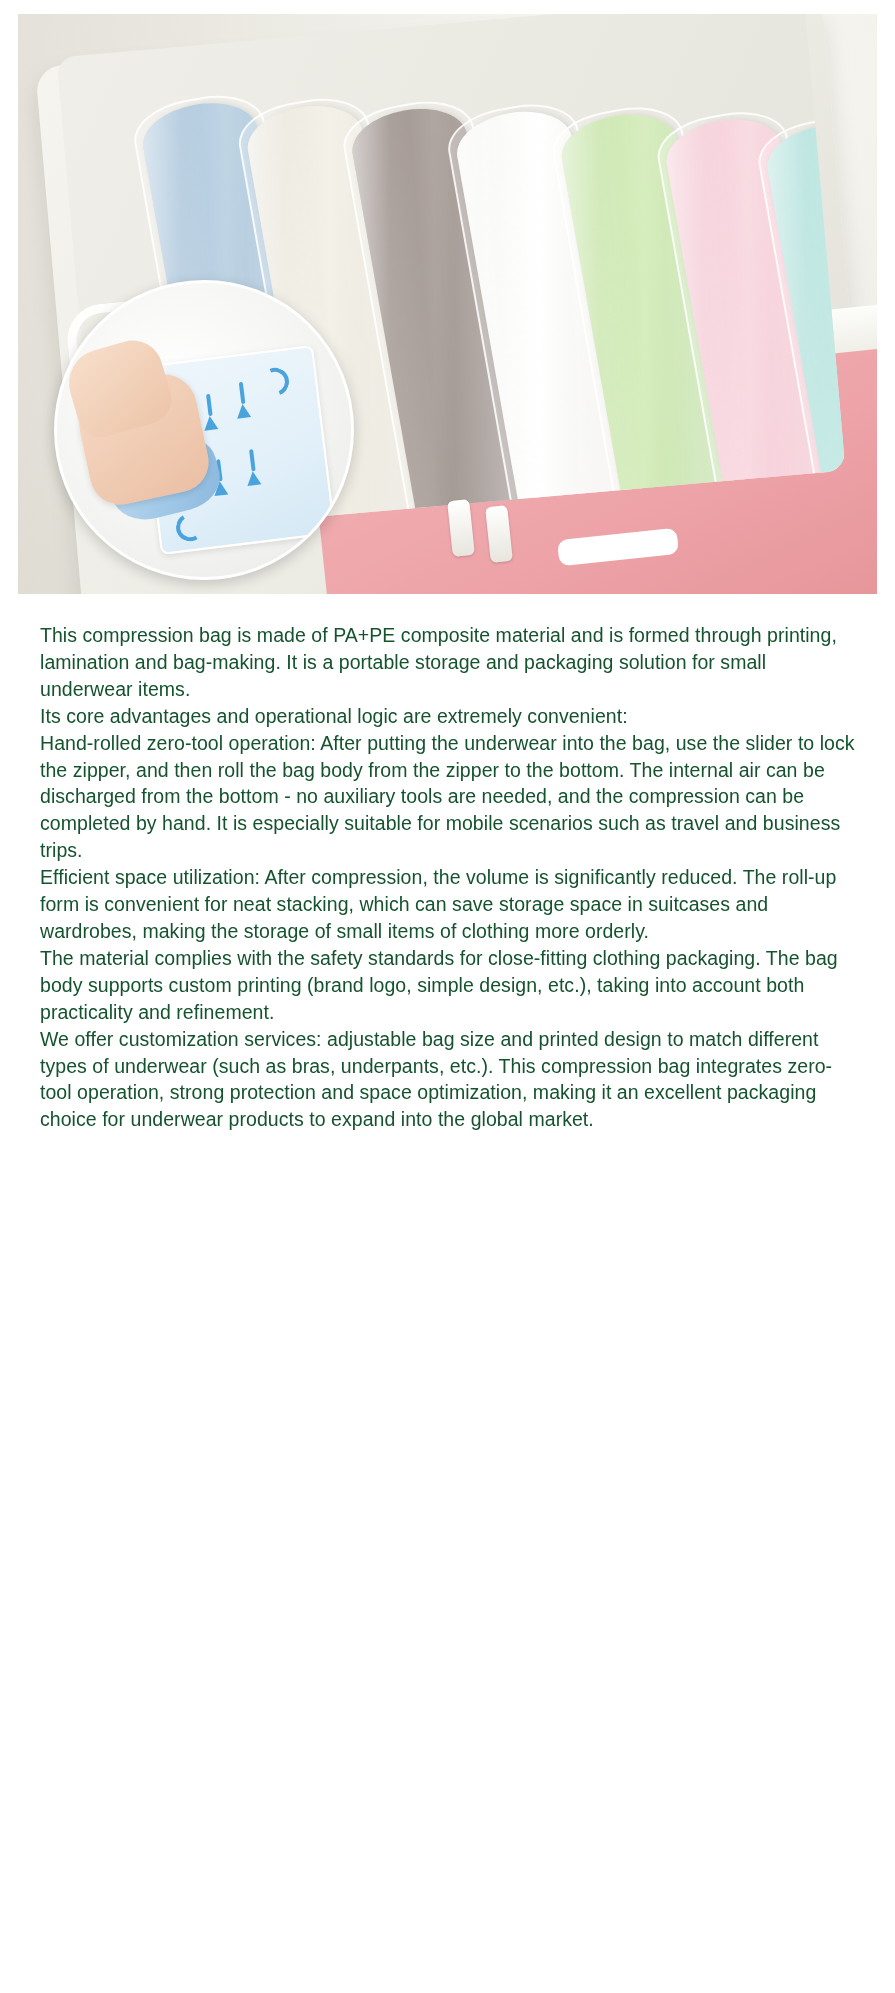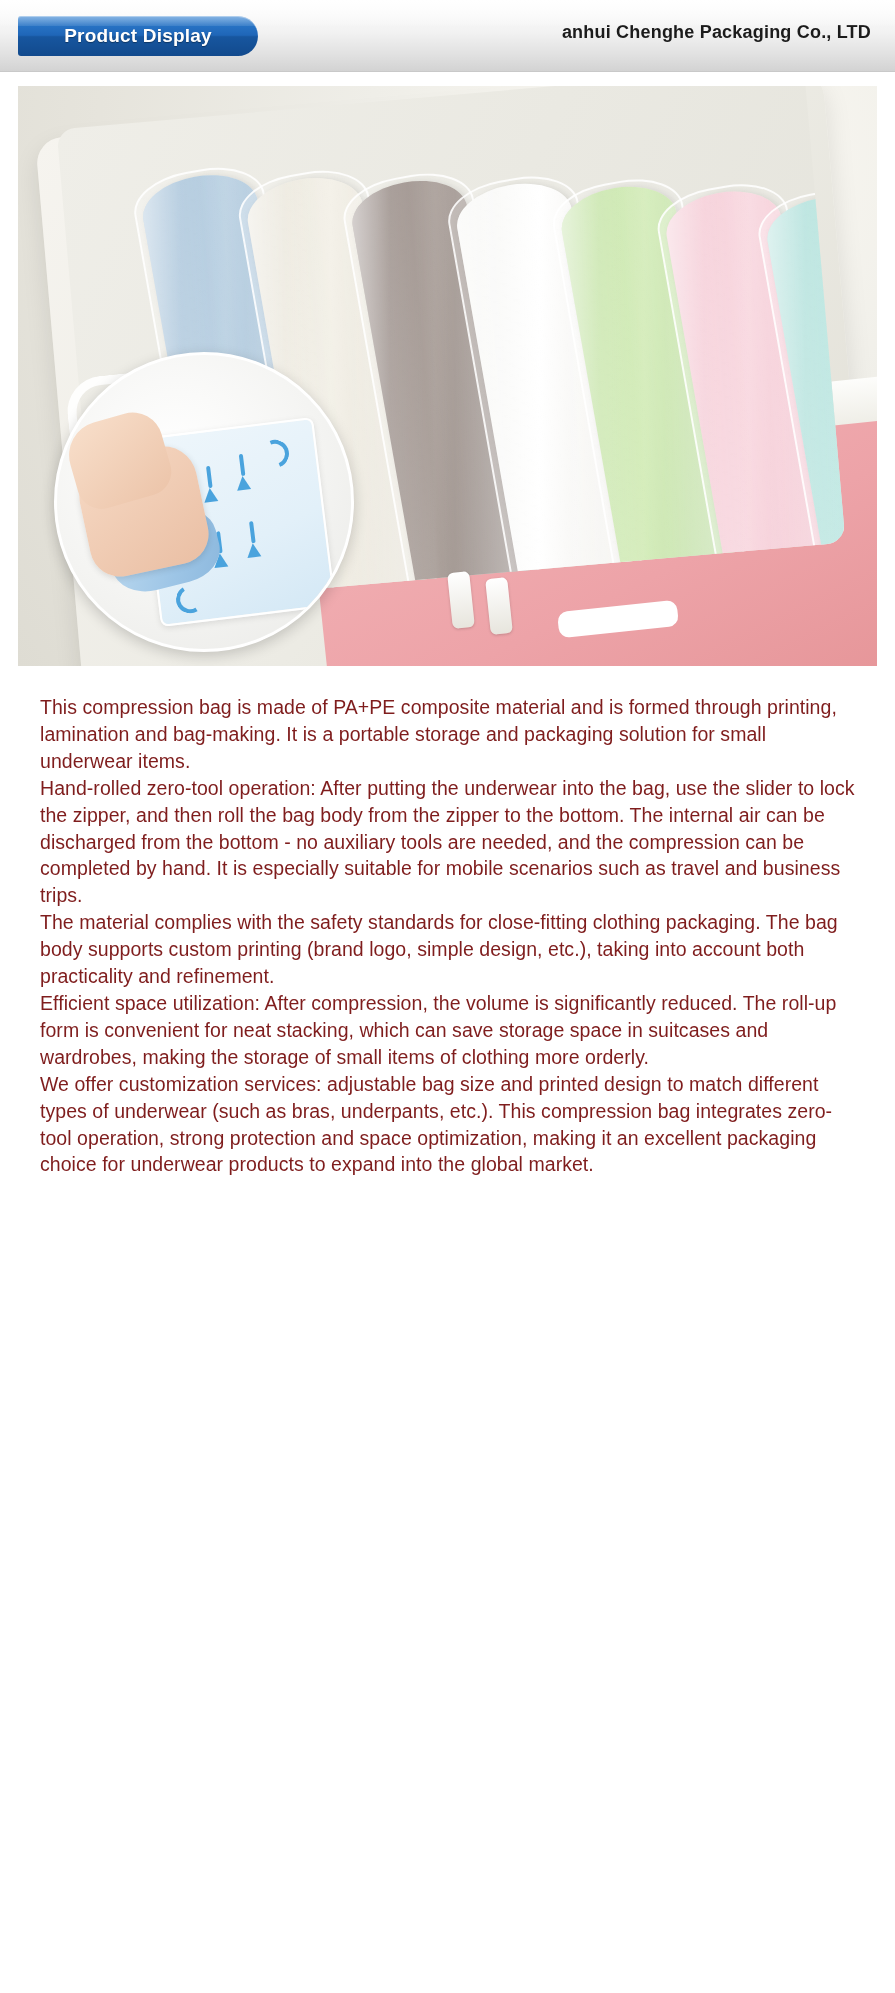--- a/index.html
+++ b/index.html
@@ -277,40 +277,30 @@
     border-left-color: transparent;
     border-bottom-color: transparent;
     border-radius: 50%;
   }
 
   
   .body-text {
     margin: 28px 40px 30px 40px;
     font-size: 19.5px;
     line-height: 1.38;
-    color: #7f1d1d;
+    color: #14532d;
     letter-spacing: 0.05px;
   }
   .body-text p { margin: 0; }
 </style>
 </head>
 <body>
 
 <div class="page">
 
-  <div class="header">
-    <div class="header-inner">
-      <div class="tab-shape">
-        <div class="tab-bg"></div>
-        <div class="tab-label">Product Display</div>
-      </div>
-      <div class="company">anhui Chenghe Packaging Co., LTD</div>
-      <div class="header-sheen"></div>
-    </div>
-  </div>
 
   <div class="media">
     <div class="scene">
       <div class="case-shell"></div>
       <div class="case-pink"></div>
       <div class="case-pink-lip"></div>
 
       <div class="case-interior">
         <div class="roll r1">
             <span class="wrap"></span>
@@ -360,19 +350,20 @@
         </div>
         <div class="rolled-tube"></div>
         <div class="roll-hand"></div>
         <div class="roll-hand2"></div>
       </div>
     </div>
   </div>
 
   <div class="body-text">
     <p>This compression bag is made of PA+PE composite material and is formed through printing, lamination and bag-making. It is a portable storage and packaging solution for small underwear items.</p>
+    <p>Its core advantages and operational logic are extremely convenient:</p>
     <p>Hand-rolled zero-tool operation: After putting the underwear into the bag, use the slider to lock the zipper, and then roll the bag body from the zipper to the bottom. The internal air can be discharged from the bottom - no auxiliary tools are needed, and the compression can be completed by hand. It is especially suitable for mobile scenarios such as travel and business trips.</p>
+    <p>Efficient space utilization: After compression, the volume is significantly reduced. The roll-up form is convenient for neat stacking, which can save storage space in suitcases and wardrobes, making the storage of small items of clothing more orderly.</p>
     <p>The material complies with the safety standards for close-fitting clothing packaging. The bag body supports custom printing (brand logo, simple design, etc.), taking into account both practicality and refinement.</p>
-    <p>Efficient space utilization: After compression, the volume is significantly reduced. The roll-up form is convenient for neat stacking, which can save storage space in suitcases and wardrobes, making the storage of small items of clothing more orderly.</p>
     <p>We offer customization services: adjustable bag size and printed design to match different types of underwear (such as bras, underpants, etc.). This compression bag integrates zero-tool operation, strong protection and space optimization, making it an excellent packaging choice for underwear products to expand into the global market.</p>
   </div>
 
 </div>
 
 </body></html>

